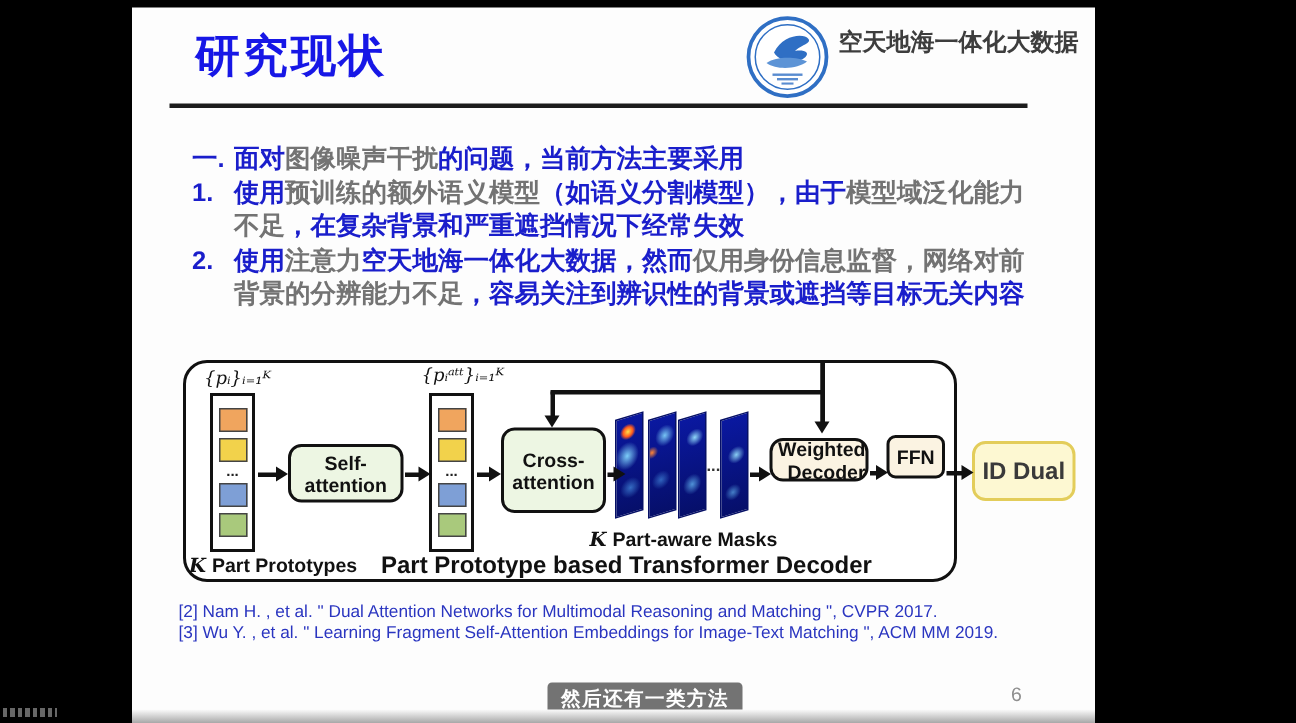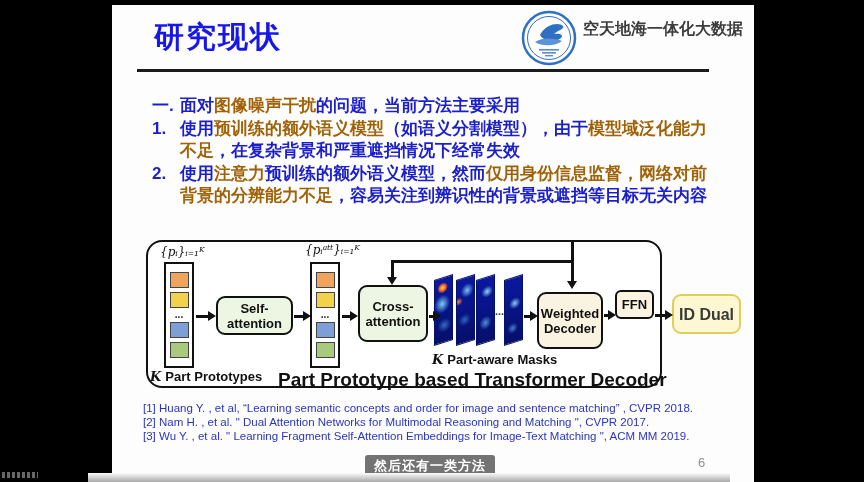--- a/index.html
+++ b/index.html
@@ -1,37 +1,37 @@
 <!DOCTYPE html>
 <html><head>
 <meta charset="utf-8">
 <style>
   * { margin:0; padding:0; box-sizing:border-box; }
   html,body { width:864px; height:482px; }
   body { font-family:"Liberation Sans", sans-serif; background:#000; position:relative; overflow:hidden; }
 
   .stage { position:absolute; left:0; top:0; width:864px; height:482px; background:#000; }
 
-  .slide { position:absolute; left:88px; top:5px; width:642px; height:477px; background:#fdfdfd;margin-left:24px; }
+  .slide { position:absolute; left:88px; top:5px; width:642px; height:477px; background:#fdfdfd; }
 
   
   .title { position:absolute; left:42px; top:12px; font-size:30px; font-weight:bold; color:#1717e6; letter-spacing:2px; }
   .title-underline { position:absolute; left:25px; top:64px; width:572px; height:3px; background:#1c1c1c; }
 
   .logo { position:absolute; left:408px; top:4px; width:58px; height:58px; }
   .logo-text { position:absolute; left:468px; top:13px; width:166px; text-align:center;
                font-size:16px; font-weight:bold; color:#3d3d3d; line-height:1.4; }
 
   
   .content { position:absolute; left:40px; top:90px; width:570px; font-size:17px; font-weight:bold; line-height:22.5px; }
   .tline { display:flex; }
   .tmark { flex:0 0 28px; color:#1a1ecb; }
   .tbody { flex:1; }
   .seg-blue { color:#1a1ecb; }
-  .seg-red  { color:#a16207; }
+  .seg-red  { color:#737373; }
 
   
   .diagram { position:absolute; left:0; top:0; width:642px; height:477px; pointer-events:none; }
   .dg-frame { position:absolute; left:34px; top:235px; width:516px; height:148px;
               border:2.5px solid #111; border-radius:16px; background:#fff; }
 
   .proto-col { position:absolute; width:30px; height:106px; border:2.5px solid #111; background:#fff;
                display:flex; flex-direction:column; align-items:center; justify-content:space-evenly; padding:3px 0; }
   .col-left  { left:52px;  top:257px; }
   .col-right { left:198px; top:257px; }
@@ -41,21 +41,21 @@
   .mathlab { position:absolute; font-family:"DejaVu Serif", serif; font-style:italic; font-size:12px; color:#111; }
   .lab-left  { left:48px;  top:240px; }
   .lab-right { left:193px; top:238px; }
 
   .dg-box { position:absolute; border:2.2px solid #111; border-radius:9px; display:flex; flex-direction:column;
             align-items:center; justify-content:center; font-weight:bold; font-size:13px; color:#111; text-align:center; line-height:15px; }
   .box-green { background:#edf6e3; }
   .box-cream { background:#fbf3e2; }
   .box-selfattn { left:104px; top:291px; width:77px; height:39px;text-align:center; }
   .box-cross    { left:246px; top:280px; width:70px; height:57px; }
-  .box-wp       { left:425px; top:287px; width:66px; height:57px; }
+  .box-wp       { left:425px; top:287px; width:66px; height:29px;align-items:flex-end; }
   .box-ffn      { left:503px; top:285px; width:39px; height:29px; border-radius:6px; }
   .box-idloss   { left:560px; top:289px; width:69px; height:40px; border:2.5px solid #e3cd5a; border-radius:9px;
                   background:#fdf8d2; font-size:16px; font-weight:600; color:#3a3a3a; }
 
   
   .mask { position:absolute; width:19px; height:66px; transform:skewY(-17deg); border:0.5px solid #061066; }
   .mk { top:272px; }
   .m1 { left:322px; background:
         radial-gradient(7px 7px at 45% 15%, #ffe14a 0%, #ff5a1e 45%, rgba(255,90,30,0) 75%),
         radial-gradient(11px 13px at 42% 40%, rgba(130,215,255,.95), rgba(130,215,255,0) 70%),
@@ -72,22 +72,22 @@
         linear-gradient(#0a18a0,#060f6a); }
   .m4 { left:392px; background:
         radial-gradient(8px 8px at 58% 40%, rgba(150,225,255,.9), rgba(150,225,255,0) 70%),
         radial-gradient(7px 7px at 45% 78%, rgba(110,200,255,.6), rgba(110,200,255,0) 75%),
         linear-gradient(#0a18a0,#060f6a); }
   .mask-dots { position:absolute; left:383px; top:300px; font-size:11px; font-weight:bold; color:#333; }
 
   
   .dg-cap { position:absolute; font-size:13px; font-weight:600; color:#111; }
   .cap-protos { left:38px; top:364px; }
-  .cap-masks  { left:320px; top:347px; }
-  .cap-decoder { left:166px; top:364px; font-weight:bold; font-size:19px; }
+  .cap-masks  { left:305px; top:347px; }
+  .cap-decoder { left:166px; top:364px; font-weight:bold; font-size:16px; }
   .dg-cap i { font-family:"DejaVu Serif", serif; margin-right:4px; }
 
   
   .arr-r { position:absolute; height:2.5px; background:#111; }
   .arr-r::after { content:""; position:absolute; right:-7px; top:-4.2px;
                   border-left:8px solid #111; border-top:5.5px solid transparent; border-bottom:5.5px solid transparent; }
   .arr-d { position:absolute; width:2.5px; background:#111; }
   .arr-d::after { content:""; position:absolute; bottom:-7px; left:-4.2px;
                   border-top:8px solid #111; border-left:5.5px solid transparent; border-right:5.5px solid transparent; }
   .line-h { position:absolute; height:2.5px; background:#111; }
@@ -145,21 +145,21 @@
       <div class="tline">
         <span class="tmark">一.</span>
         <span class="tbody"><span class="seg-blue">面对</span><span class="seg-red">图像噪声干扰</span><span class="seg-blue">的问题，当前方法主要采用</span></span>
       </div>
       <div class="tline">
         <span class="tmark">1.</span>
         <span class="tbody"><span class="seg-blue">使用</span><span class="seg-red">预训练的额外语义模型</span><span class="seg-blue">（如语义分割模型），由于</span><span class="seg-red">模型域泛化能力不足</span><span class="seg-blue">，在复杂背景和严重遮挡情况下经常失效</span></span>
       </div>
       <div class="tline">
         <span class="tmark">2.</span>
-        <span class="tbody"><span class="seg-blue">使用</span><span class="seg-red">注意力</span><span class="seg-blue">预训练的额外语义模型，然而</span><span class="seg-red">仅用身份信息监督，网络对前背景的分辨能力不足</span><span class="seg-blue">，容易关注到辨识性的背景或遮挡等目标无关内容</span></span>
+        <span class="tbody"><span class="seg-blue">使用</span><span class="seg-red">注意力</span><span class="seg-blue">空天地海一体化大数据，然而</span><span class="seg-red">仅用身份信息监督，网络对前背景的分辨能力不足</span><span class="seg-blue">，容易关注到辨识性的背景或遮挡等目标无关内容</span></span>
       </div>
     </div>
 
     <div class="diagram">
       <div class="dg-frame"></div>
 
       <div class="mathlab lab-left">{pᵢ}ᵢ₌₁ᴷ</div>
       <div class="mathlab lab-right">{pᵢᵃᵗᵗ}ᵢ₌₁ᴷ</div>
 
       <div class="proto-col col-left">
@@ -217,21 +217,20 @@
       <div class="arr-r a5"></div>
       <div class="arr-r a6"></div>
       <div class="arr-r a7"></div>
       <div class="line-h fb-h"></div>
       <div class="line-v fb-v1"></div>
       <div class="arr-d fb-v1" style="top:237px;height:40px"></div>
       <div class="arr-d fb-v2"></div>
     </div>
 
     <div class="refs">
-      <div>[1] Huang Y. , et al, “Learning semantic concepts and order for image and sentence matching” , CVPR 2018.</div>
       <div>[2] Nam H. , et al. " Dual Attention Networks for Multimodal Reasoning and Matching ", CVPR 2017.</div>
       <div>[3] Wu Y. , et al. " Learning Fragment Self-Attention Embeddings for Image-Text Matching ", ACM MM 2019.</div>
     </div>
 
     <div class="pagenum">6</div>
   </div>
 
   <div class="caption-overlay">然后还有一类方法</div>
   <div class="bottom-bar"></div>
   <div class="watermark"></div>

